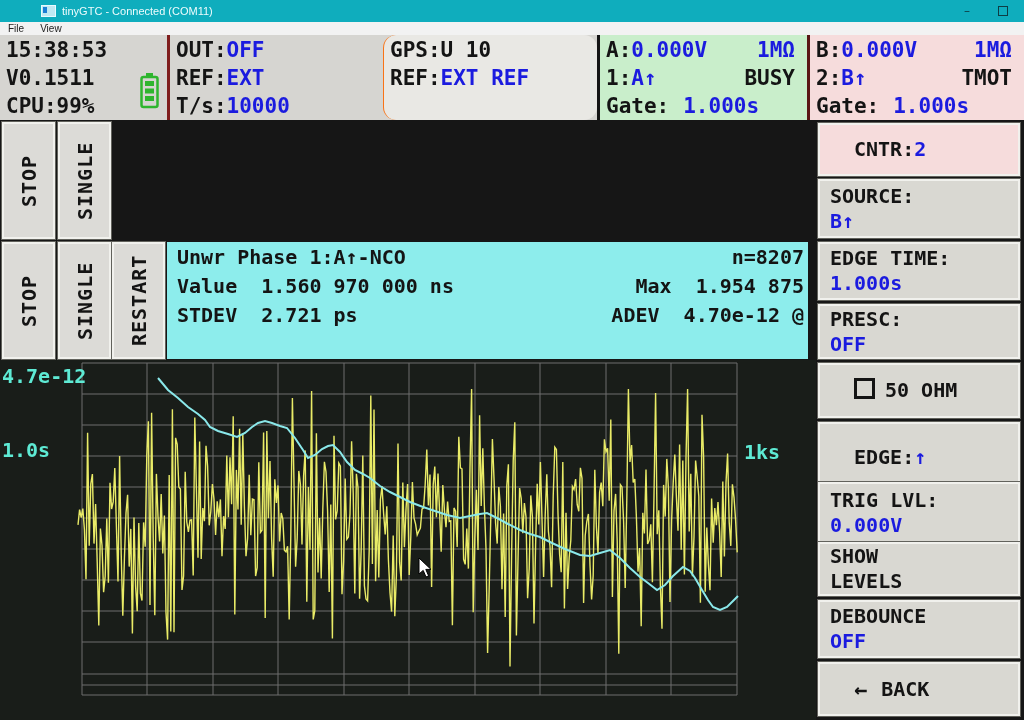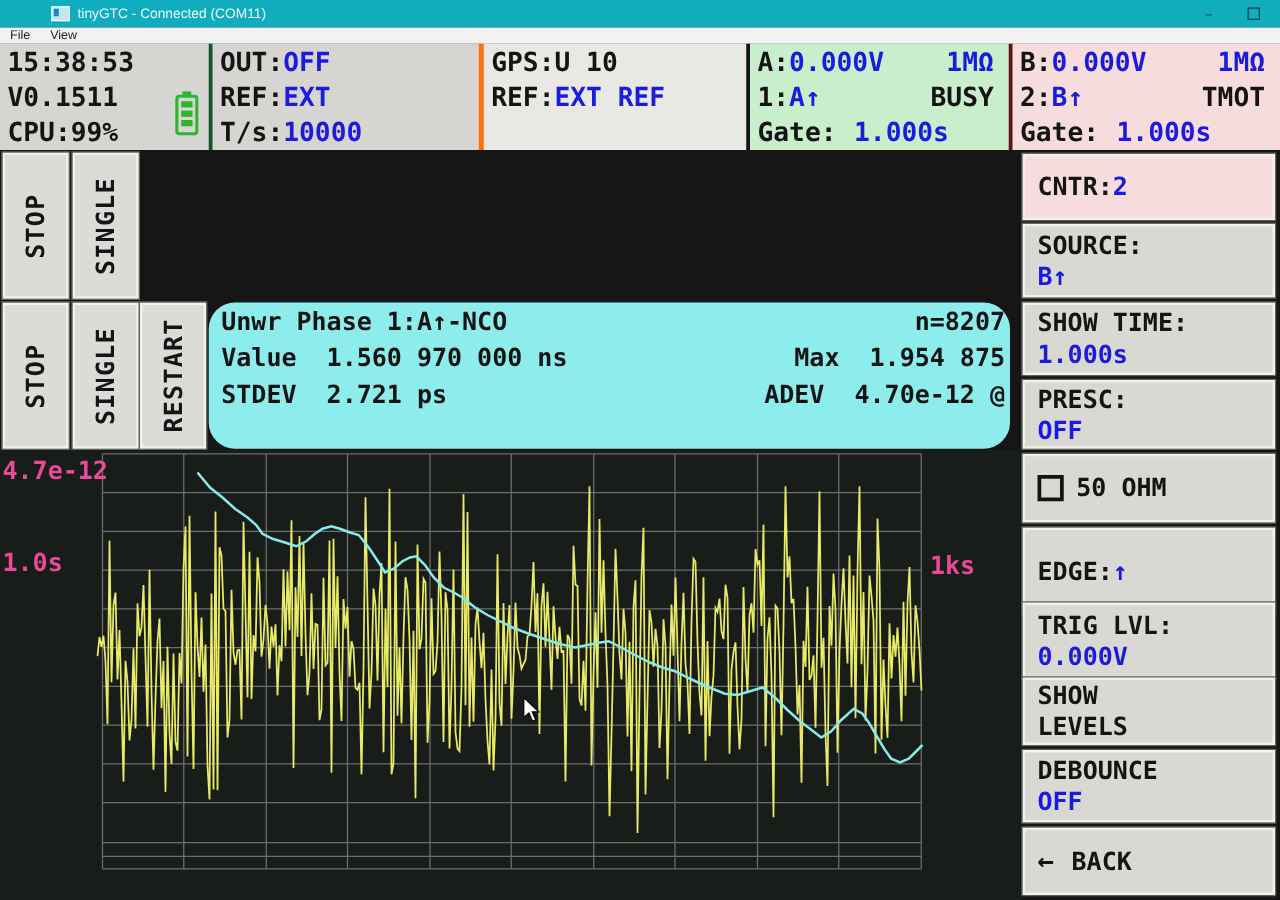--- a/index.html
+++ b/index.html
@@ -21,57 +21,57 @@
            display:flex;align-items:center;gap:16px;padding-left:8px;box-sizing:border-box;
            font-family:"Liberation Sans",sans-serif;font-weight:normal;font-size:10px;color:#222;}
   
   .statusrow{position:absolute;left:0;top:35px;width:1024px;height:85px;background:#d6d5d1;}
   .scol{position:absolute;top:0;height:85px;box-sizing:border-box;padding:1px 4px 0 6px;
         font-size:21px;line-height:28px;color:#141414;}
   .lbl{color:#141414;}
   .val{color:#1b1bdf;}
   .pre{white-space:pre;}
   .col-sys{left:0;width:167px;}
-  .col-out{left:167px;width:258px;border-left:3px solid #14532d;}
-  .col-gps{left:383px;width:214px;border-left:4px solid #f97316;background:#e9e8e4;}
+  .col-out{left:167px;width:258px;border-left:3px solid #7f1d1d;}
+  .col-gps{left:383px;width:214px;border-left:1px solid #f97316;background:#e9e8e4;border-radius:13px;}
   .col-cha{left:597px;width:210px;border-left:3px solid #141414;background:#c9eecb;}
   .col-chb{left:807px;width:217px;border-left:3px solid #5a1515;background:#f6dcdc;}
   .srow{display:flex;justify-content:space-between;padding-right:8px;}
   .battery{position:absolute;left:140px;top:38px;}
   
   .vbtn{position:absolute;width:53px;height:117px;box-sizing:border-box;background:#dcdbd7;
         border:2px solid #f1f1ed;outline:1px solid #62625c;color:#141414;font-size:20px;
         display:flex;align-items:center;justify-content:center;
         writing-mode:vertical-rl;transform:rotate(180deg);letter-spacing:1px;cursor:pointer;}
   
   .freqrow{position:absolute;left:0;top:122px;width:812px;height:117px;background:#161616;}
   .freqpanel{position:absolute;left:112px;top:0;width:696px;height:117px;background:#eff066;
              box-sizing:border-box;overflow:hidden;}
   .freq-title{font-size:21px;color:#141414;padding:2px 0 0 12px;}
   .freq-digits{font-size:60px;color:#141414;padding-left:30px;letter-spacing:0px;line-height:82px;white-space:pre;}
   
   .phaserow{position:absolute;left:0;top:242px;width:812px;height:117px;background:#161616;}
   .phasepanel{position:absolute;left:167px;top:0;width:641px;height:117px;background:#8dedec;
-              box-sizing:border-box;padding:1px 4px 0 10px;overflow:hidden;border-radius:21px;}
+              box-sizing:border-box;padding:1px 4px 0 10px;overflow:hidden;}
   .pline{display:flex;justify-content:space-between;font-size:20px;line-height:29px;color:#141414;}
   
   .chart{position:absolute;left:0;top:360px;width:816px;height:360px;background:#191d19;}
-  .chart-label{position:absolute;color:#ec4899;font-size:20px;}
+  .chart-label{position:absolute;color:#5eead4;font-size:20px;}
   .chart-status{position:absolute;left:2px;top:334px;font-size:22px;white-space:pre;}
   .cs-yellow{color:#e9eb67;}
   
   .sbtn{position:absolute;left:818px;width:202px;box-sizing:border-box;background:#d9d8d2;
         border:2px solid #f1f1ed;outline:1px solid #62625c;padding:2px 10px;display:flex;
         flex-direction:column;justify-content:center;font-size:20px;line-height:25px;
         color:#141414;cursor:pointer;overflow:hidden;}
   .sbtn.pink{background:#f6dcdc;}
   .checkbox{display:inline-block;width:15px;height:15px;border:3px solid #141414;margin-right:10px;
             vertical-align:-2px;background:transparent;}
   .arrow-left{font-size:22px;margin-right:14px;}
-  .inline-row{display:flex;align-items:center;}
+  .inline-row{display:flex;margin-left:24px;}
   .cursor{position:absolute;left:418px;top:198px;}
 </style>
 </head>
 <body>
 
 <div class="app">
 
   <div class="titlebar">
     <span class="title-icon"></span>
     <span class="title-text">tinyGTC - Connected (COM11)</span>
@@ -190,21 +190,21 @@
     <div class="inline-row">
         <span class="lbl">CNTR:</span>
         <span class="val">2</span>
       </div>
   </div>
   <div class="sbtn" style="top:179px;height:59px;">
     <div class="lbl">SOURCE:</div>
     <div class="val">B↑</div>
   </div>
   <div class="sbtn" style="top:242px;height:58px;">
-    <div class="lbl">SHOW TIME:</div>
+    <div class="lbl">EDGE TIME:</div>
     <div class="val">1.000s</div>
   </div>
   <div class="sbtn" style="top:304px;height:55px;">
     <div class="lbl">PRESC:</div>
     <div class="val">OFF</div>
   </div>
   <div class="sbtn" style="top:363px;height:55px;">
     <div class="inline-row">
         <span class="checkbox"></span>
         <span class="lbl">50 OHM</span>

